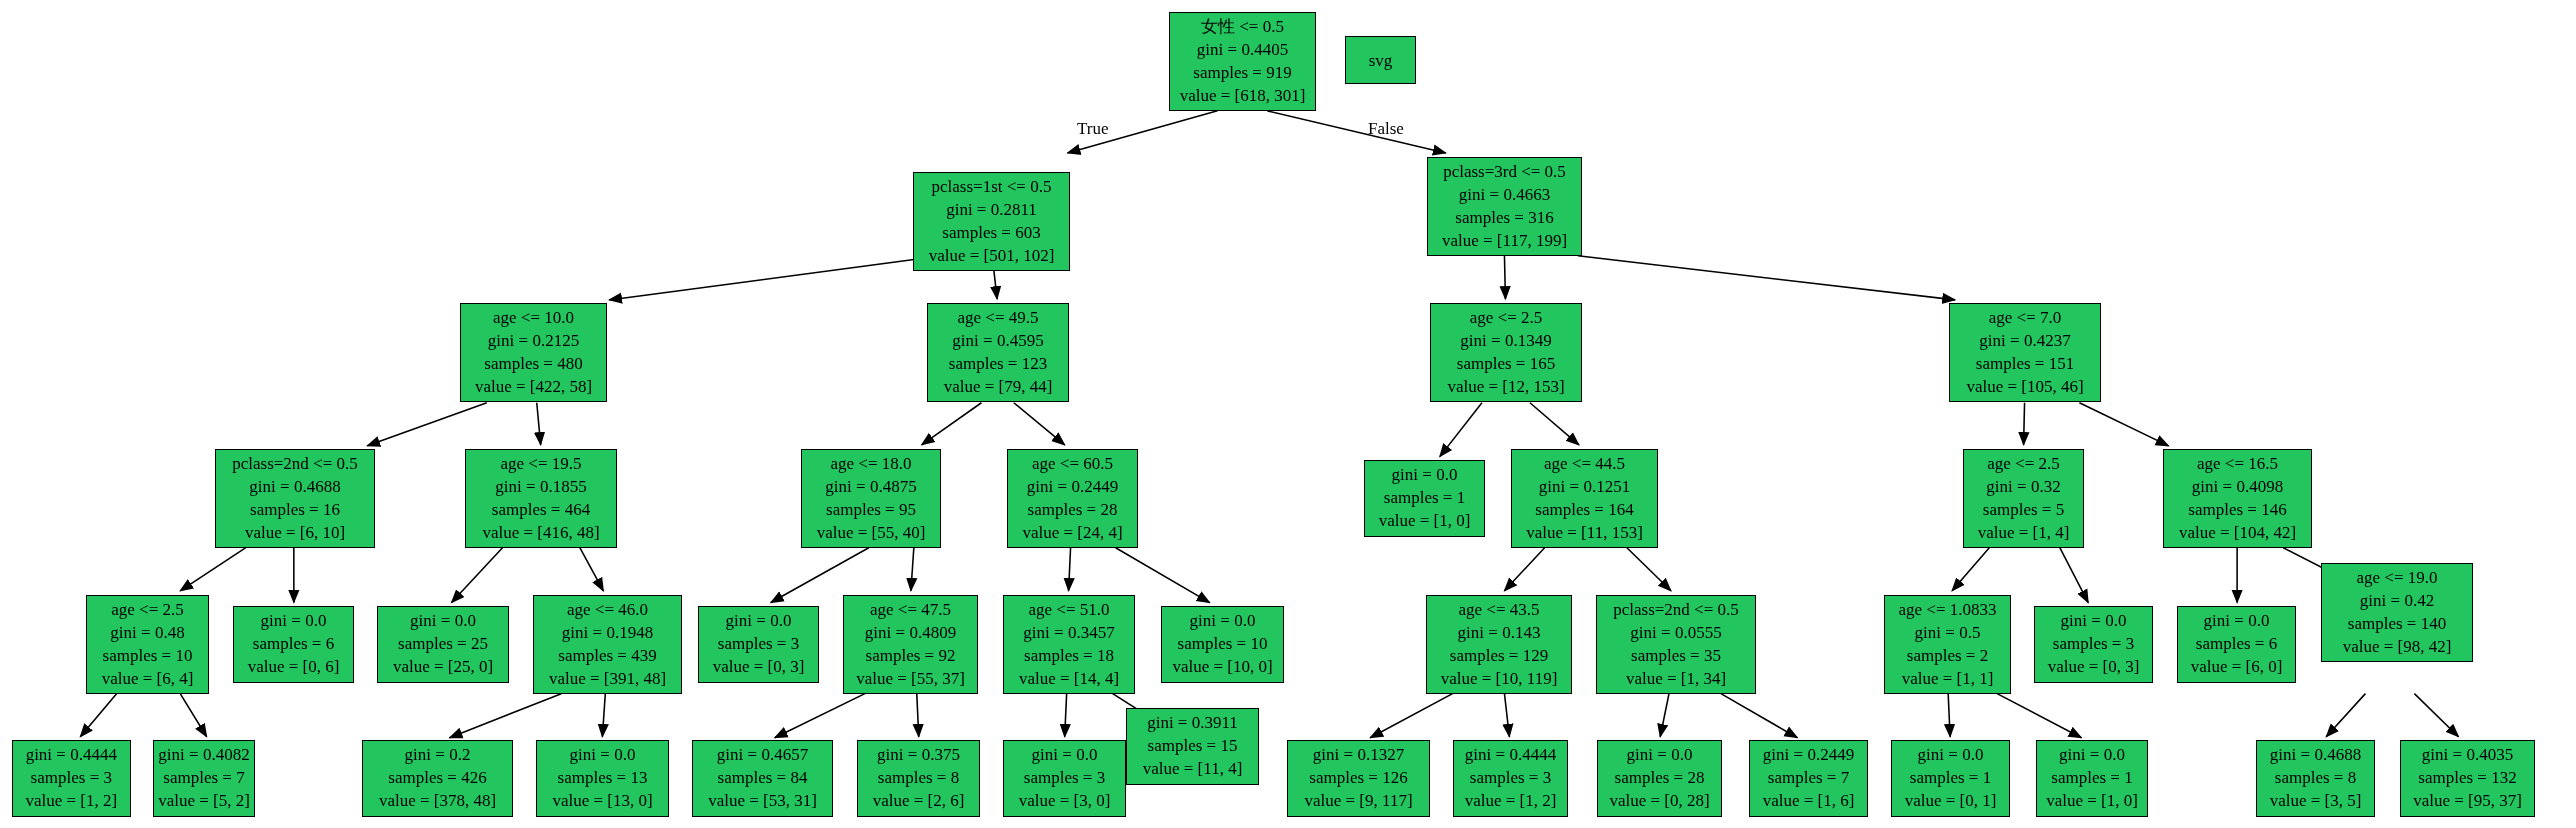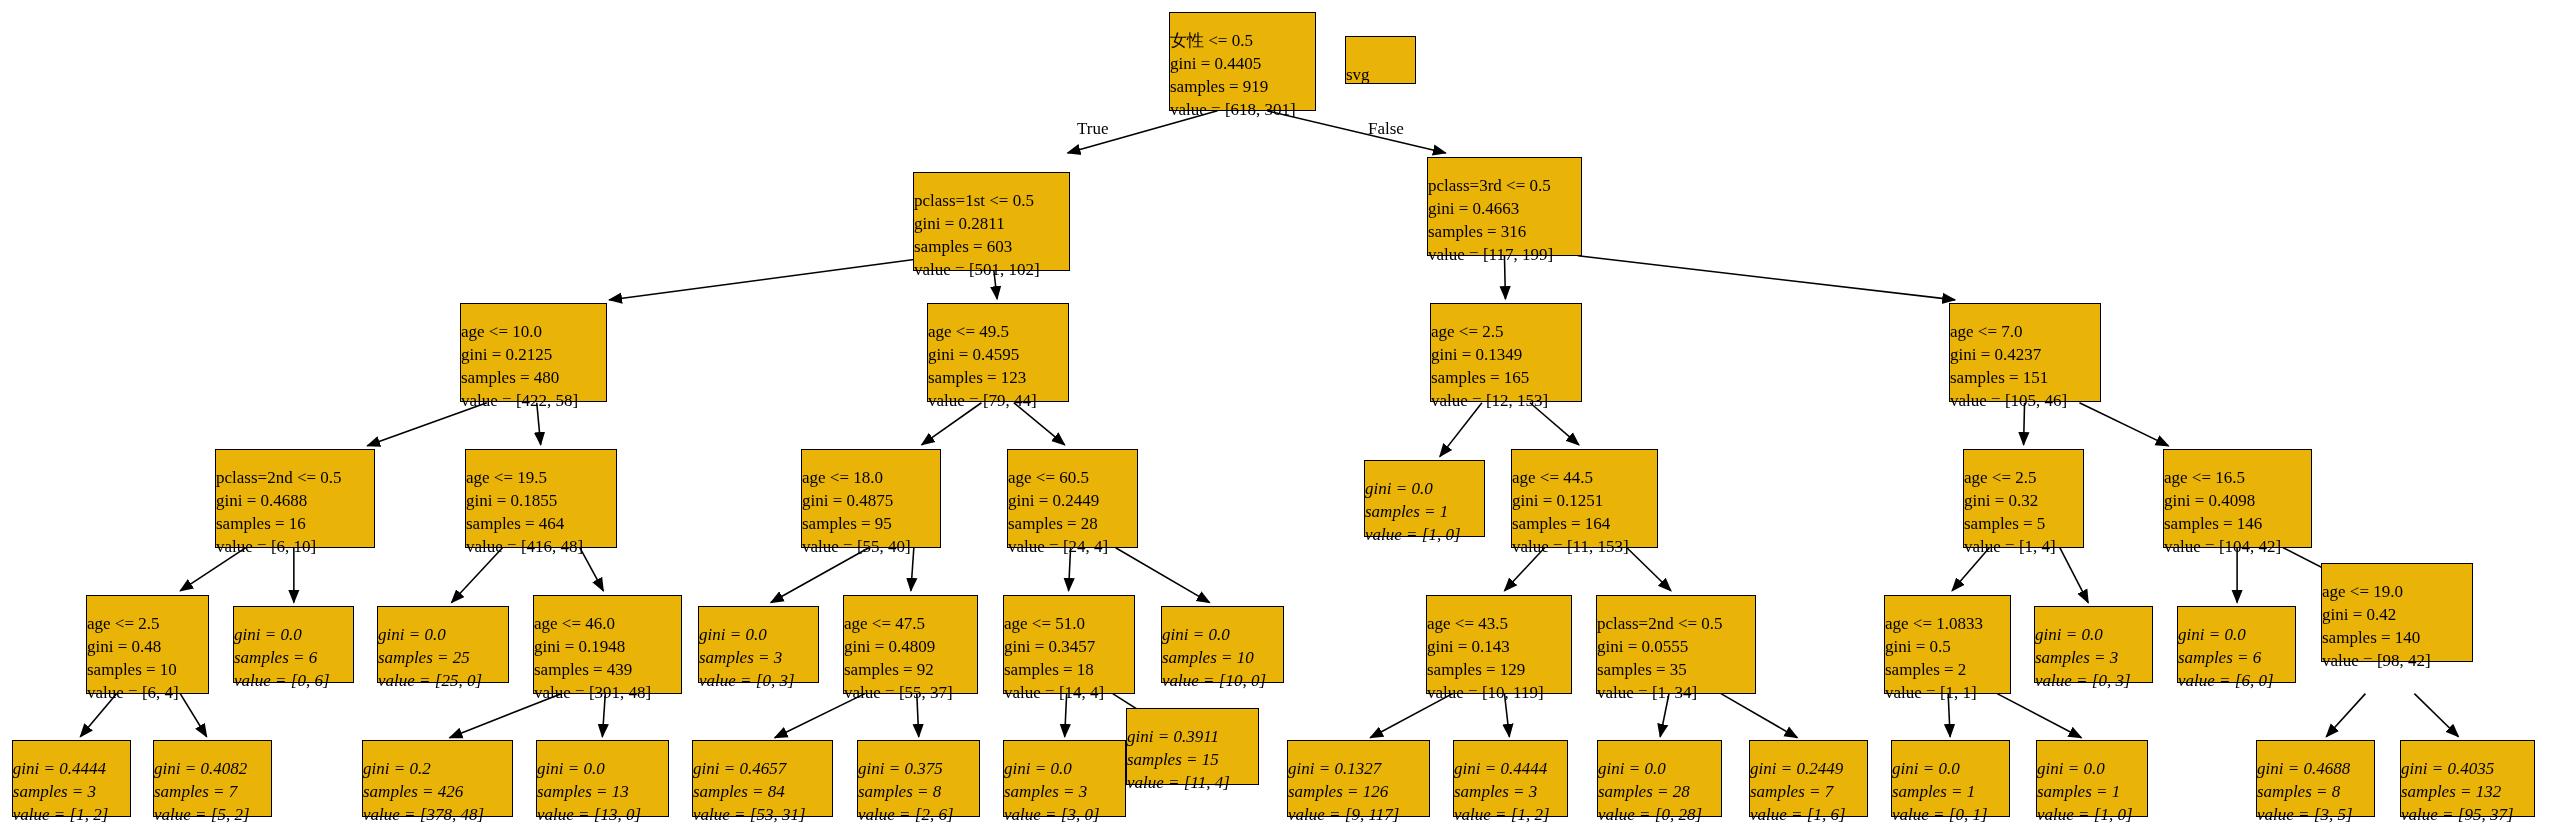--- a/index.html
+++ b/index.html
@@ -2,32 +2,32 @@
 <html><head>
 <meta charset="utf-8">
 <style>
   html,body{margin:0;padding:0;background:#ffffff;}
   body{width:2576px;height:829px;position:relative;font-family:"Liberation Serif","DejaVu Serif",serif;}
   #canvas{position:absolute;left:0;top:0;width:2576px;height:829px;background:#ffffff;}
   #edges{position:absolute;left:0;top:0;width:2576px;height:829px;}
   #edges line{stroke:#000000;stroke-width:1.6;}
   .node{
     position:absolute;
-    background:#eab308;
+    background:#22c55e;
     border:1.6px solid #000000;
     box-sizing:border-box;
-    text-align:left;
+    text-align:center;
     white-space:pre-line;
     font-size:17px;
     line-height:23px;
     color:#000000;
-    padding-top:16px;
+    padding-top:2px;
   }
   .h4{height:99px;}
-  .h3{height:77px;font-style:italic;}
+  .h3{height:77px;}
   .edge-label{
     position:absolute;
     font-size:17px;
     color:#000000;
     width:69px;
   }
 </style>
 </head>
 <body>
 
@@ -203,21 +203,21 @@
 samples = 6
 value = [6, 0]</div>
   <div class="node h4" style="left:2321px;top:563px;width:152px">age &lt;= 19.0
 gini = 0.42
 samples = 140
 value = [98, 42]</div>
 
   <div class="node h3" style="left:11.8px;top:740px;width:119px">gini = 0.4444
 samples = 3
 value = [1, 2]</div>
-  <div class="node h3" style="left:153px;top:740px;width:119px">gini = 0.4082
+  <div class="node h3" style="left:153px;top:740px;width:102px">gini = 0.4082
 samples = 7
 value = [5, 2]</div>
   <div class="node h3" style="left:362px;top:740px;width:151px">gini = 0.2
 samples = 426
 value = [378, 48]</div>
   <div class="node h3" style="left:536px;top:740px;width:133px">gini = 0.0
 samples = 13
 value = [13, 0]</div>
   <div class="node h3" style="left:692px;top:740px;width:141px">gini = 0.4657
 samples = 84

